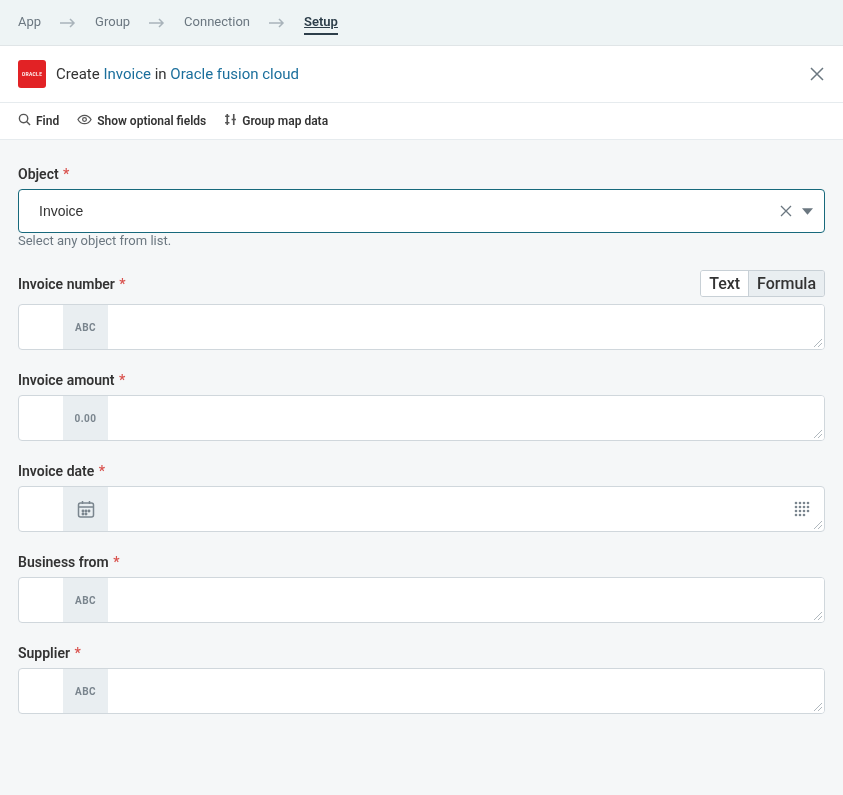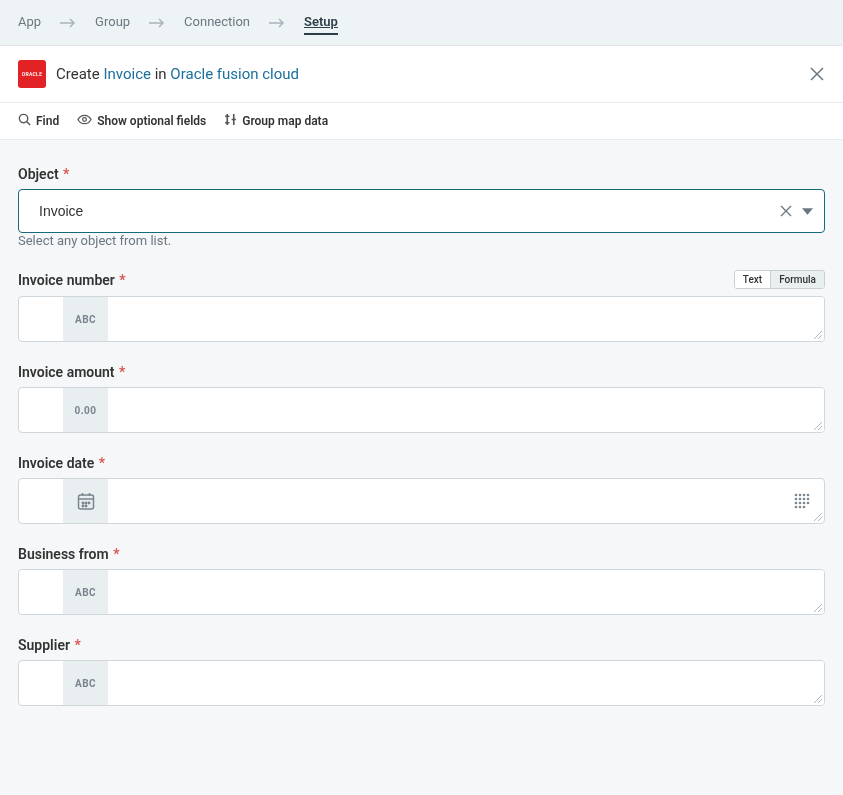--- a/index.html
+++ b/index.html
@@ -124,21 +124,21 @@
       color: #d9534f;
       margin-left: 1px;
     }
     .toggle-group {
       display: flex;
       border: 1px solid #c8d0d6;
       border-radius: 3px;
       overflow: hidden;
     }
     .toggle-btn {
-      font-size: 10px;
+      font-size: 16px;
       padding: 3px 8px;
       background: #fff;
       cursor: pointer;
       font-weight: 500;
       color: #333;
     }
     .toggle-btn.active {
       background: #e9eef1;
     }
     .toggle-btn + .toggle-btn {

